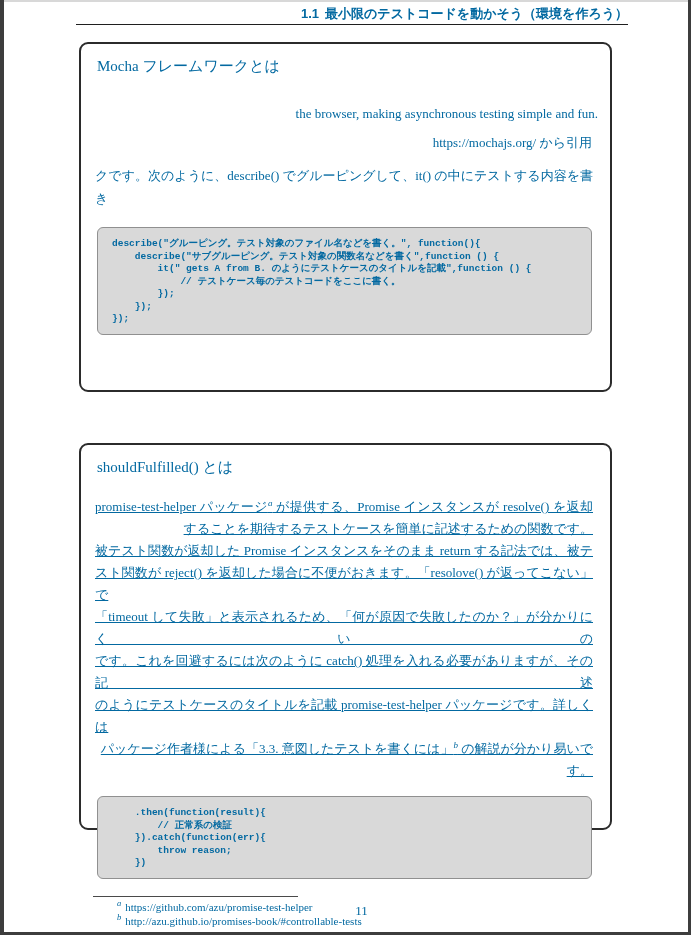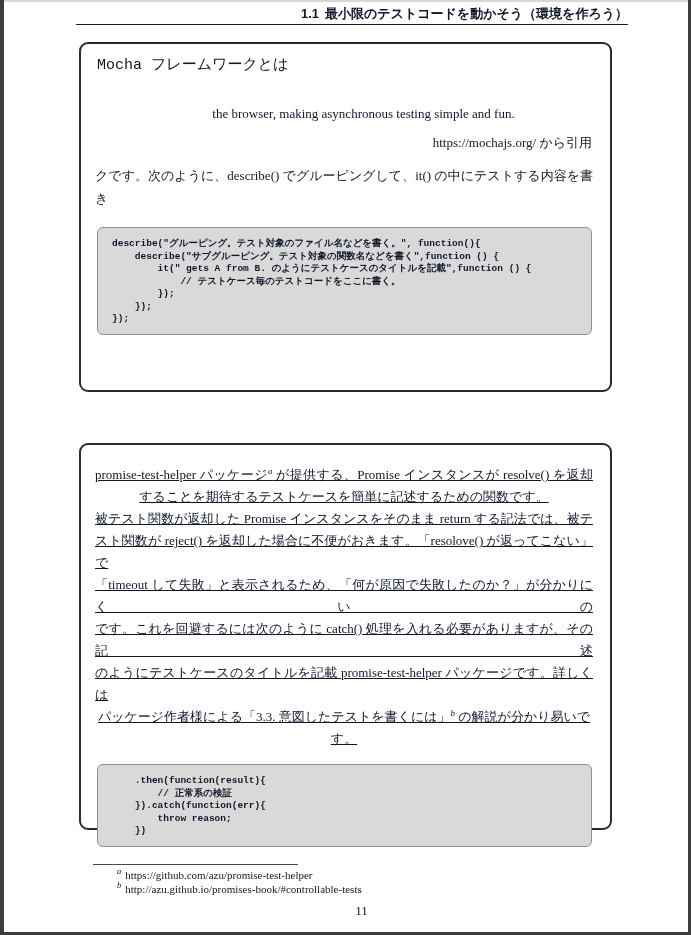--- a/index.html
+++ b/index.html
@@ -1,18 +1,18 @@
 <!DOCTYPE html>
 <html lang="ja"><head>
 <meta charset="utf-8">
 <style>
   html,body{margin:0;padding:0;background:#ffffff;}
   .page{
     position:relative;width:691px;height:935px;background:#fff;overflow:hidden;
-    font-family:"Liberation Serif","DejaVu Serif",serif;color:#0f172a;
+    font-family:"Liberation Serif","DejaVu Serif",serif;color:#0369a1;
   }
   
   .edge{position:absolute;background:#3d3d3d;}
   .edge-left{left:0;top:0;width:4px;height:935px;}
   .edge-right{right:0;top:0;width:3px;height:935px;}
   .edge-bottom{left:0;bottom:0;width:691px;height:3px;}
   .edge-top{left:0;top:0;width:691px;height:2px;background:#d8d8d8;}
 
   
   .header{
@@ -25,26 +25,26 @@
 
   
   .box{
     position:absolute;left:79px;width:529px;
     border:2px solid #2b2b2b;border-radius:9px;background:#fff;box-sizing:content-box;
   }
   .box1{top:42px;height:346px;}
   .box2{top:443px;height:383px;}
   .box-title{
     margin:12px 16px 0 16px;
-    font-family:Liberation Mono, monospace;
+    font-family:Liberation Serif, serif;
     font-size:15px;line-height:20px;
   }
 
   .jline{text-align:justify;text-align-last:justify;}
-  .jline.end{text-align-last:auto;text-align:center;}
+  .jline.end{text-align-last:auto;text-align:right;}
 
   .quote{margin:26px 12px 0 48px;font-size:13px;line-height:23px;}
   .quote-attr{margin:6px 18px 0 0;text-align:right;font-size:13px;line-height:23px;padding-left:48px;}
 
   .para{margin:10px 17px 0 14px;font-size:13px;line-height:23px;}
   .para2{margin:19px 17px 0 14px;font-size:13px;line-height:22px;text-decoration:underline;}
   sup.fnref{font-size:9px;font-style:italic;line-height:0;}
 
   .codeblock{
     margin:17px 18px 0 16px;background:#d9d9d9;border:1px solid #909090;border-radius:6px;
@@ -94,20 +94,21 @@
       <div class="code-line">    describe("サブグルーピング。テスト対象の関数名などを書く",function () {</div>
       <div class="code-line">        it(" gets A from B. のようにテストケースのタイトルを記載",function () {</div>
       <div class="code-line">            // テストケース毎のテストコードをここに書く。</div>
       <div class="code-line">        });</div>
       <div class="code-line">    });</div>
       <div class="code-line">});</div>
     </div>
   </div>
 
   <div class="box box2">
+    <div class="box-title">shouldFulfilled() とは</div>
 
     <div class="para2">
       <div class="jline"><span>promise-test-helper パッケージ</span><sup class="fnref">a</sup><span> が提供する、Promise インスタンスが resolve() を返却</span></div>
       <div class="jline end">することを期待するテストケースを簡単に記述するための関数です。</div>
       <div class="jline">被テスト関数が返却した Promise インスタンスをそのまま return する記法では、被テ</div>
       <div class="jline">スト関数が reject() を返却した場合に不便がおきます。「resolove() が返ってこない」で</div>
       <div class="jline">「timeout して失敗」と表示されるため、「何が原因で失敗したのか？」が分かりにくいの</div>
       <div class="jline">です。これを回避するには次のように catch() 処理を入れる必要がありますが、その記述</div>
       <div class="jline">のようにテストケースのタイトルを記載 promise-test-helper パッケージです。詳しくは</div>
       <div class="jline end"><span>パッケージ作者様による「3.3. 意図したテストを書くには」</span><sup class="fnref">b</sup><span> の解説が分かり易いです。</span></div>

